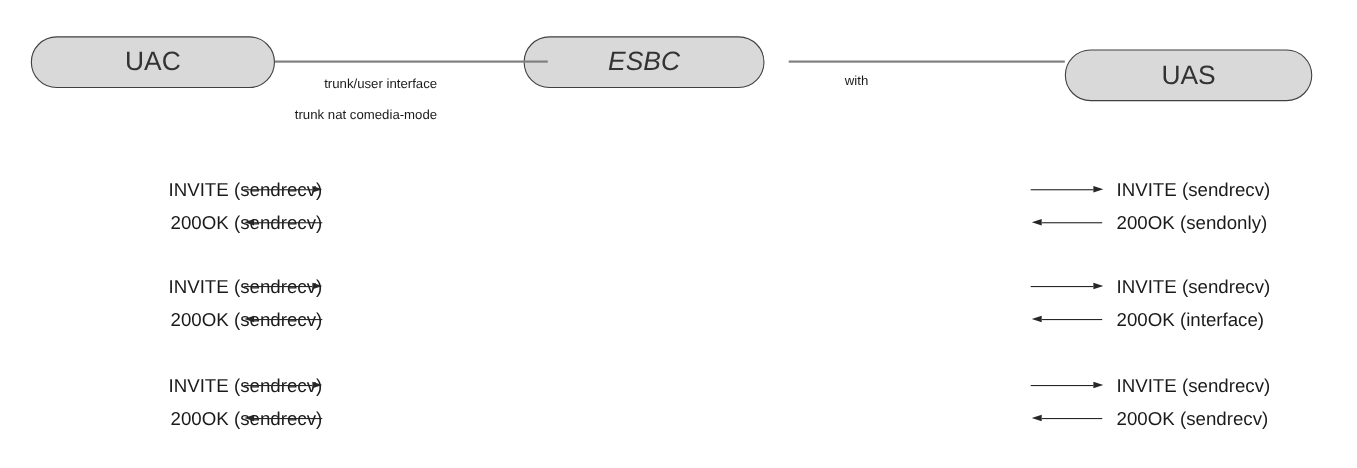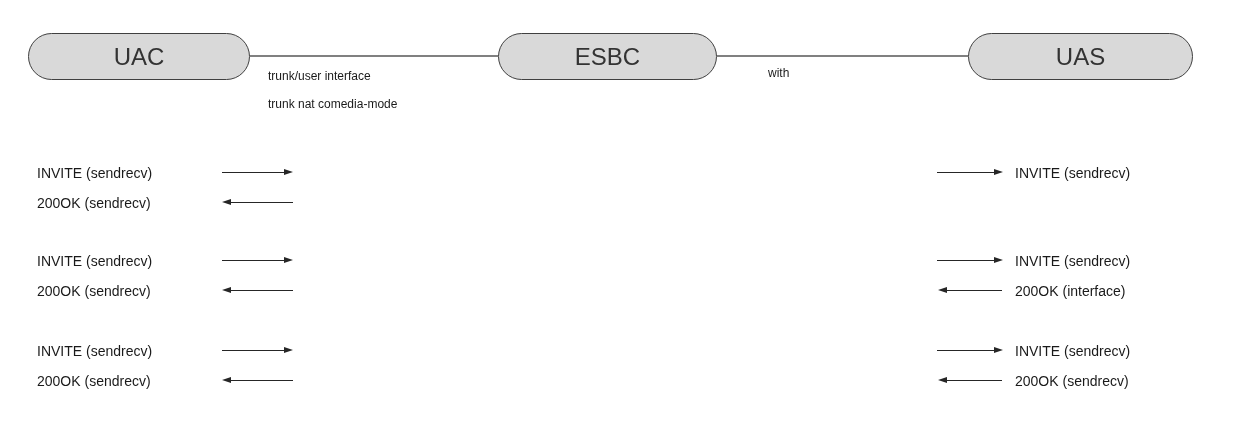--- a/index.html
+++ b/index.html
@@ -6,56 +6,56 @@
   html, body { margin: 0; padding: 0; }
   body {
     width: 1234px;
     height: 425px;
     background: #ffffff;
     font-family: "Liberation Sans", sans-serif;
     position: relative;
     overflow: hidden;
     color: #1a1a1a;
   }
-  .diagram { position: absolute; inset: 0; }
+  .diagram { position: absolute; inset: 0; text-align: right; }
 
   
   .node {
     position: absolute;
     top: 33px;
     height: 47px;
     background: #d9d9d9;
     border: 1px solid #404040;
     border-radius: 24px;
     display: flex;
     align-items: center;
     justify-content: center;
     font-size: 24px;
     color: #333333;
   }
   .node-uac  { left: 28px;  width: 222px; }
-  .node-esbc { left: 498px; width: 219px; }
-  .node-uas  { left: 968px; width: 225px; }
+  .node-esbc { left: 476px; width: 219px; font-style: italic; }
+  .node-uas  { left: 968px; width: 225px; margin-top: 12px; }
 
   
   .link-line { position: absolute; top: 55px; height: 2px; background: #808080; }
   .link1 { left: 250px; width: 248px; }
   .link2 { left: 717px; width: 251px; }
 
   
   .link-label { position: absolute; font-size: 12px; line-height: 28px; color: #1a1a1a; }
   .link-label-1 { left: 268px; top: 62px; }
   .link-label-2 { left: 768px; top: 61px; line-height: 24px; }
   .link-label .line { display: block; }
 
   
   .msg-row {
     position: absolute;
     height: 22px;
-    font-size: 14px;
+    font-size: 17px;
     line-height: 22px;
     color: #1a1a1a;
     white-space: nowrap;
   }
   .row-left  { left: 37px;  width: 256px; }
   .row-right { left: 937px; width: 256px; }
   .row-right .msg-text { position: absolute; left: 78px; top: 0; }
 
   
   .arrow { position: absolute; top: 10px; height: 0; border-top: 1.5px solid #262626; }
@@ -123,20 +123,24 @@
   </div>
   <div class="msg-row row-left" style="top:370px">
     <span class="msg-text">200OK (sendrecv)</span>
     <span class="arrow arrow-left"></span>
   </div>
 
   <div class="msg-row row-right" style="top:162px">
     <span class="arrow arrow-right"></span>
     <span class="msg-text">INVITE (sendrecv)</span>
   </div>
+  <div class="msg-row row-right" style="top:192px">
+    <span class="arrow arrow-left"></span>
+    <span class="msg-text">200OK (sendonly)</span>
+  </div>
   <div class="msg-row row-right" style="top:250px">
     <span class="arrow arrow-right"></span>
     <span class="msg-text">INVITE (sendrecv)</span>
   </div>
   <div class="msg-row row-right" style="top:280px">
     <span class="arrow arrow-left"></span>
     <span class="msg-text">200OK (interface)</span>
   </div>
   <div class="msg-row row-right" style="top:340px">
     <span class="arrow arrow-right"></span>

